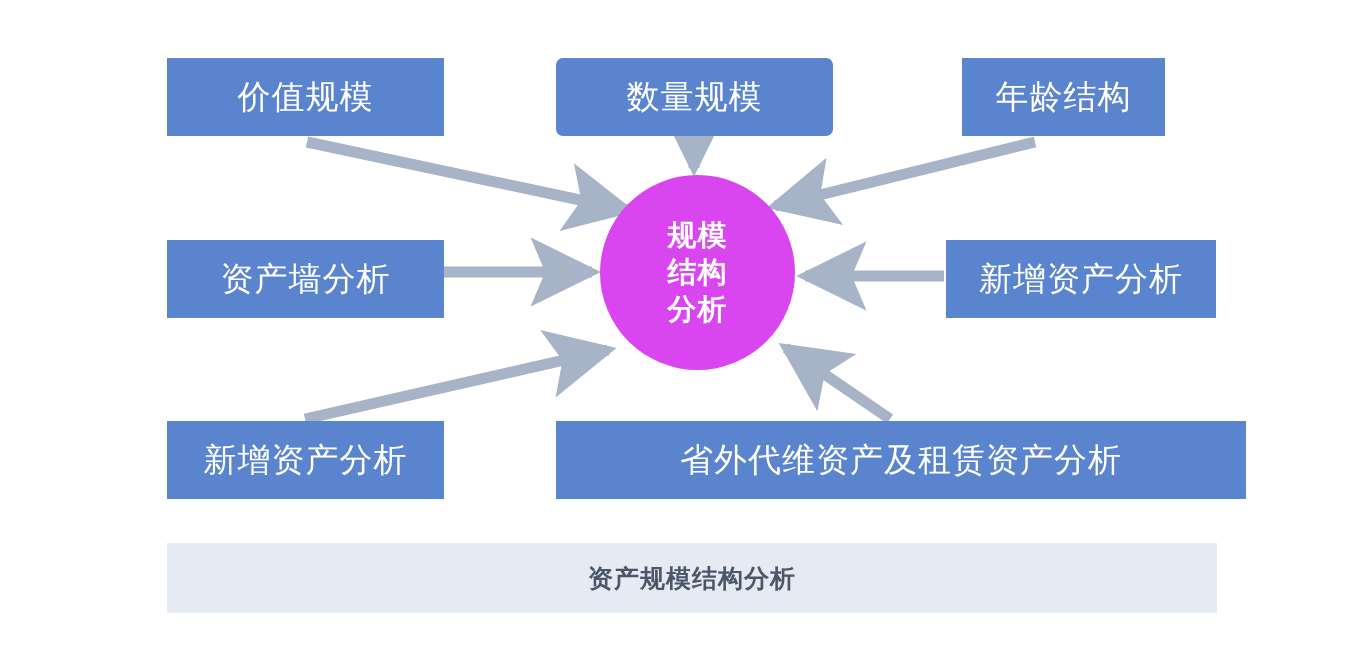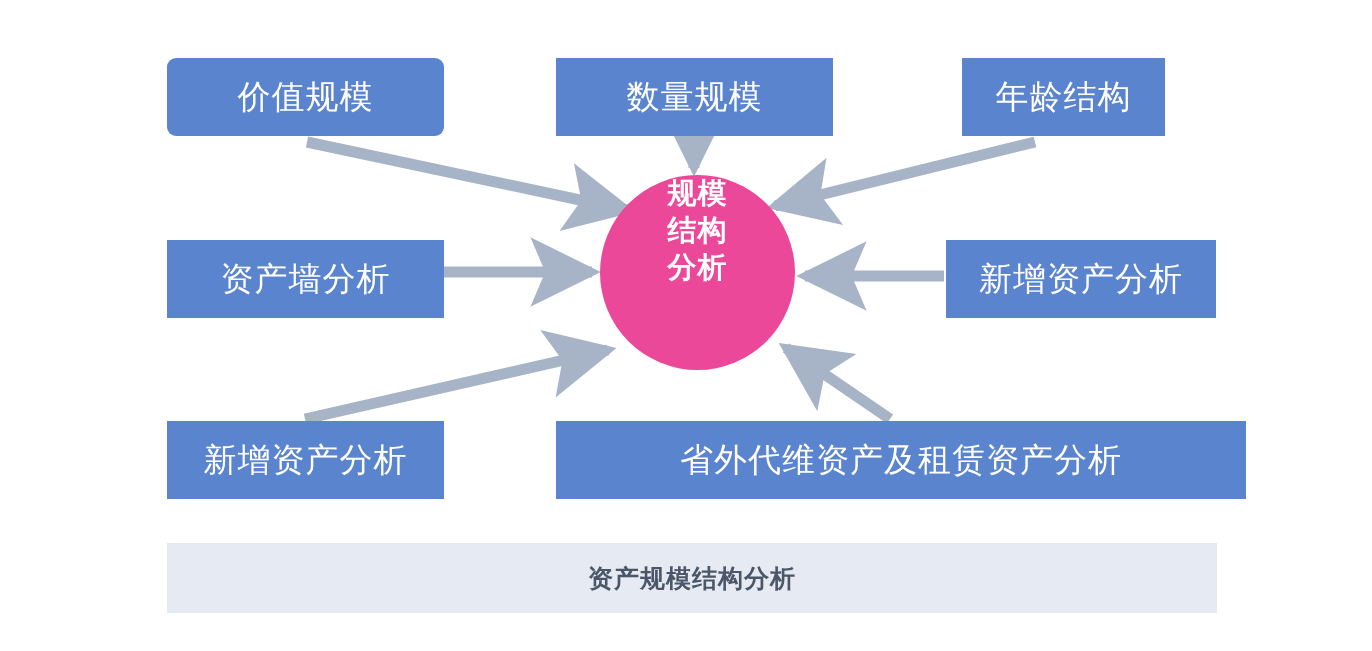--- a/index.html
+++ b/index.html
@@ -37,22 +37,23 @@
     color: #ffffff;
     font-size: 33px;
     line-height: 1.1;
     letter-spacing: 1px;
     white-space: nowrap;
     font-weight: 400;
   }
   .hub {
     position: absolute;
     border-radius: 50%;
-    background: #ec4899;
+    background: #d946ef;
     display: flex;
+    align-items: center;
     justify-content: center;
     text-align: center;
   }
   .hub-label {
     color: #ffffff;
     font-size: 29px;
     font-weight: bold;
     line-height: 1.28;
     letter-spacing: 1px;
   }
@@ -65,22 +66,22 @@
     text-align: center;
   }
   .caption-text {
     color: #4b5768;
     font-size: 25px;
     font-weight: bold;
     letter-spacing: 1px;
   }
 
   
-  #box-value      { left: 167px; top: 58px;  width: 277px; height: 78px; border-radius: 9px; }
-  #box-quantity   { left: 556px; top: 58px;  width: 277px; height: 78px; }
+  #box-value      { left: 167px; top: 58px;  width: 277px; height: 78px; }
+  #box-quantity   { left: 556px; top: 58px;  width: 277px; height: 78px; border-radius: 7px; }
   #box-age        { left: 962px; top: 58px;  width: 203px; height: 78px; }
   #box-wall       { left: 167px; top: 240px; width: 277px; height: 78px; text-align: right; }
   #box-new        { left: 946px; top: 240px; width: 270px; height: 78px; }
   #box-overdue    { left: 167px; top: 421px; width: 277px; height: 78px; }
   #box-outside    { left: 556px; top: 421px; width: 690px; height: 78px; }
   #hub            { left: 600px; top: 175px; width: 195px; height: 195px; }
   #caption        { left: 167px; top: 543px; width: 1050px; height: 70px; }
 </style>
 </head>
 <body>

